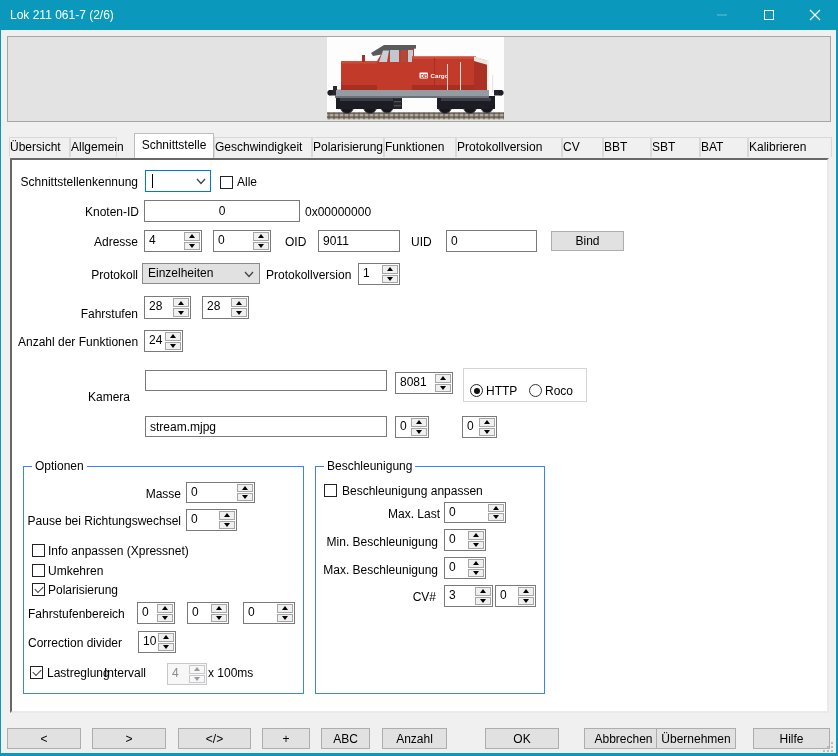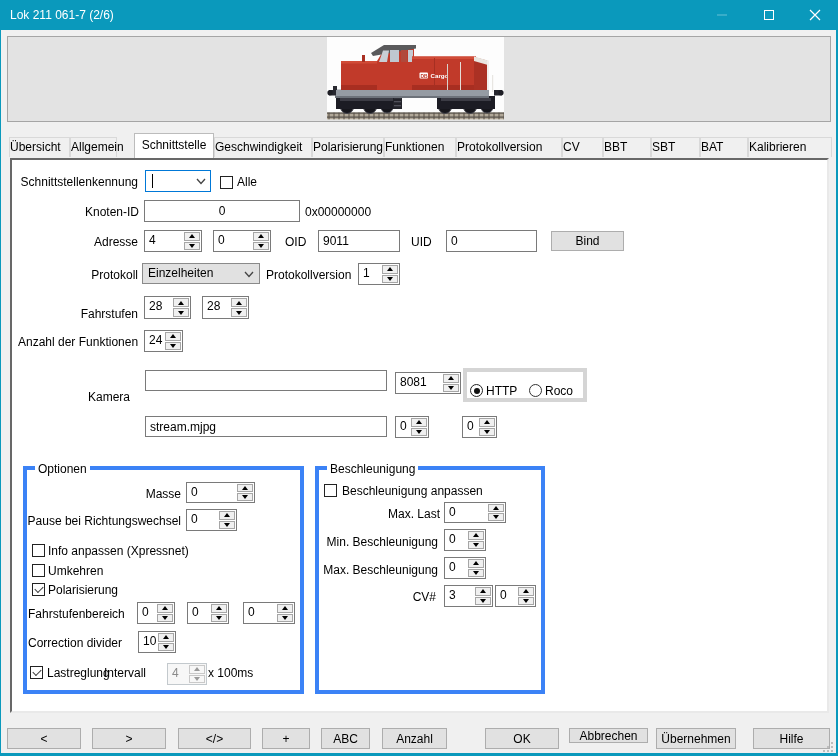--- a/index.html
+++ b/index.html
@@ -26,21 +26,21 @@
 .u::after{content:"";position:absolute;left:50%;top:50%;transform:translate(-50%,-50%);border-left:3.5px solid transparent;border-right:3.5px solid transparent;border-bottom:4px solid #000;width:0;height:0}
 .d::after{content:"";position:absolute;left:50%;top:50%;transform:translate(-50%,-50%);border-left:3.5px solid transparent;border-right:3.5px solid transparent;border-top:4px solid #000;width:0;height:0}
 .spin.dis{border-color:#c3c9cd;background:#f7f7f7}
 .spin.dis .v{color:#8a8a8a;background:#f7f7f7}
 .spin.dis .u,.spin.dis .d{background:#f7f7f7;border-color:#c9c9c9}
 .spin.dis .u::after{border-bottom-color:#9a9a9a}
 .spin.dis .d::after{border-top-color:#9a9a9a}
 .cb{width:13px;height:13px;background:#fff;border:1px solid #222;box-sizing:border-box}
 .cb.ck::after{content:"";position:absolute;left:2px;top:2px;width:7px;height:4px;border-left:1.6px solid #3c3c3c;border-bottom:1.6px solid #3c3c3c;transform:rotate(-45deg)}
 .btn{background:#e1e1e1;border:1px solid #adadad;box-sizing:border-box;text-align:center;font-size:12px;display:flex;align-items:center;justify-content:center}
-.grp{border:4px solid #3b82f6;box-sizing:border-box}
+.grp{border:1px solid #3b82f6;box-sizing:border-box}
 .grp .cap{position:absolute;top:-8px;left:8px;background:#fff;padding:0 3px;font-size:12px}
 .rad{width:13px;height:13px;border:1px solid #333;border-radius:50%;background:#fff;box-sizing:border-box}
 .rad.on{border:1.5px solid #222}
 .rad.on::after{content:"";position:absolute;left:2.5px;top:2.5px;width:6px;height:6px;border-radius:50%;background:#111}
 .combo{box-sizing:border-box}
 </style>
 </head>
 <body>
 
 <div class="abs" id="titlebar"></div>
@@ -219,21 +219,21 @@
 <div class="abs spin" style="left:144px;top:330px;width:39px;height:22px">
     <span class="v">24</span>
     <span class="ud">
       <span class="u"></span>
       <span class="d"></span>
     </span>
   </div>
 
 <div class="abs lbl" style="left:88px;top:390px">Kamera</div>
 <div class="abs txt" style="left:145px;top:370px;width:242px;height:21px"></div>
-<div class="abs spin" style="left:395px;top:372px;width:66px;height:22px">
+<div class="abs spin" style="left:395px;top:372px;width:58px;height:22px">
     <span class="v">8081</span>
     <span class="ud">
       <span class="u"></span>
       <span class="d"></span>
     </span>
   </div>
 <div class="abs grp" style="left:463px;top:368px;width:124px;height:34px;border-color:#d5d5d5"></div>
 <div class="abs rad on" style="left:470px;top:384px"></div>
 <div class="abs lbl" style="left:486px;top:384px">HTTP</div>
 <div class="abs rad" style="left:529px;top:384px"></div>
@@ -366,21 +366,21 @@
     </span>
   </div>
 
 <div class="abs btn" style="left:7px;top:728px;width:74px;height:21px">&lt;</div>
 <div class="abs btn" style="left:92px;top:728px;width:74px;height:21px">&gt;</div>
 <div class="abs btn" style="left:178px;top:728px;width:73px;height:21px">&lt;/&gt;</div>
 <div class="abs btn" style="left:262px;top:728px;width:48px;height:21px">+</div>
 <div class="abs btn" style="left:321px;top:728px;width:49px;height:21px">ABC</div>
 <div class="abs btn" style="left:382px;top:728px;width:65px;height:21px">Anzahl</div>
 <div class="abs btn" style="left:485px;top:728px;width:74px;height:21px">OK</div>
-<div class="abs btn" style="left:569px;top:728px;width:79px;height:15px">Abbrechen</div>
+<div class="abs btn" style="left:584px;top:728px;width:79px;height:21px">Abbrechen</div>
 <div class="abs btn" style="left:656px;top:728px;width:80px;height:21px">Übernehmen</div>
 <div class="abs btn" style="left:753px;top:728px;width:77px;height:21px">Hilfe</div>
 
 <svg class="abs" style="left:814px;top:738px;width:22px;height:14px" viewBox="0 0 22 14">
   <g fill="#bdbdbd">
     <rect x="17" y="4" width="2" height="2"></rect>
     <rect x="13" y="8" width="2" height="2"></rect>
       <rect x="17" y="8" width="2" height="2"></rect>
     <rect x="9" y="12" width="2" height="2"></rect>
       <rect x="13" y="12" width="2" height="2"></rect>

